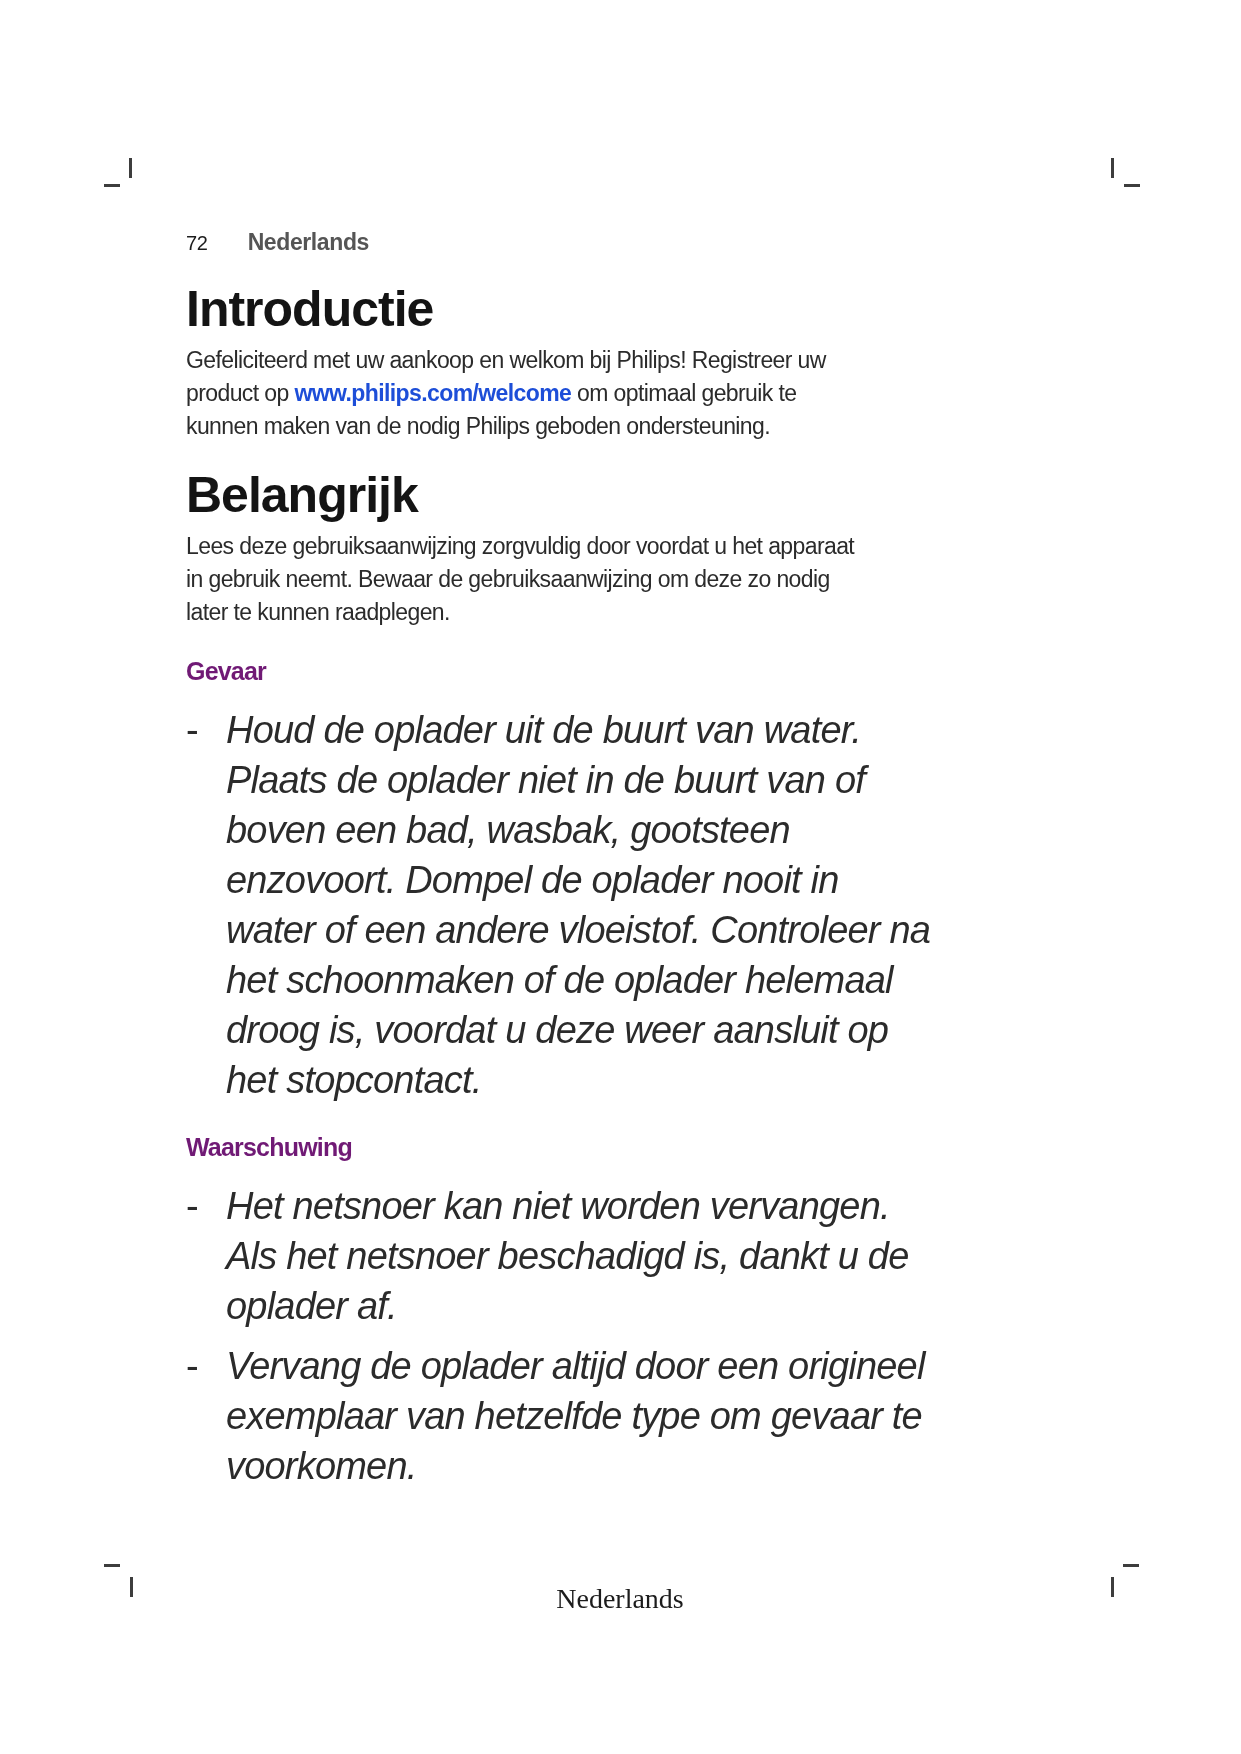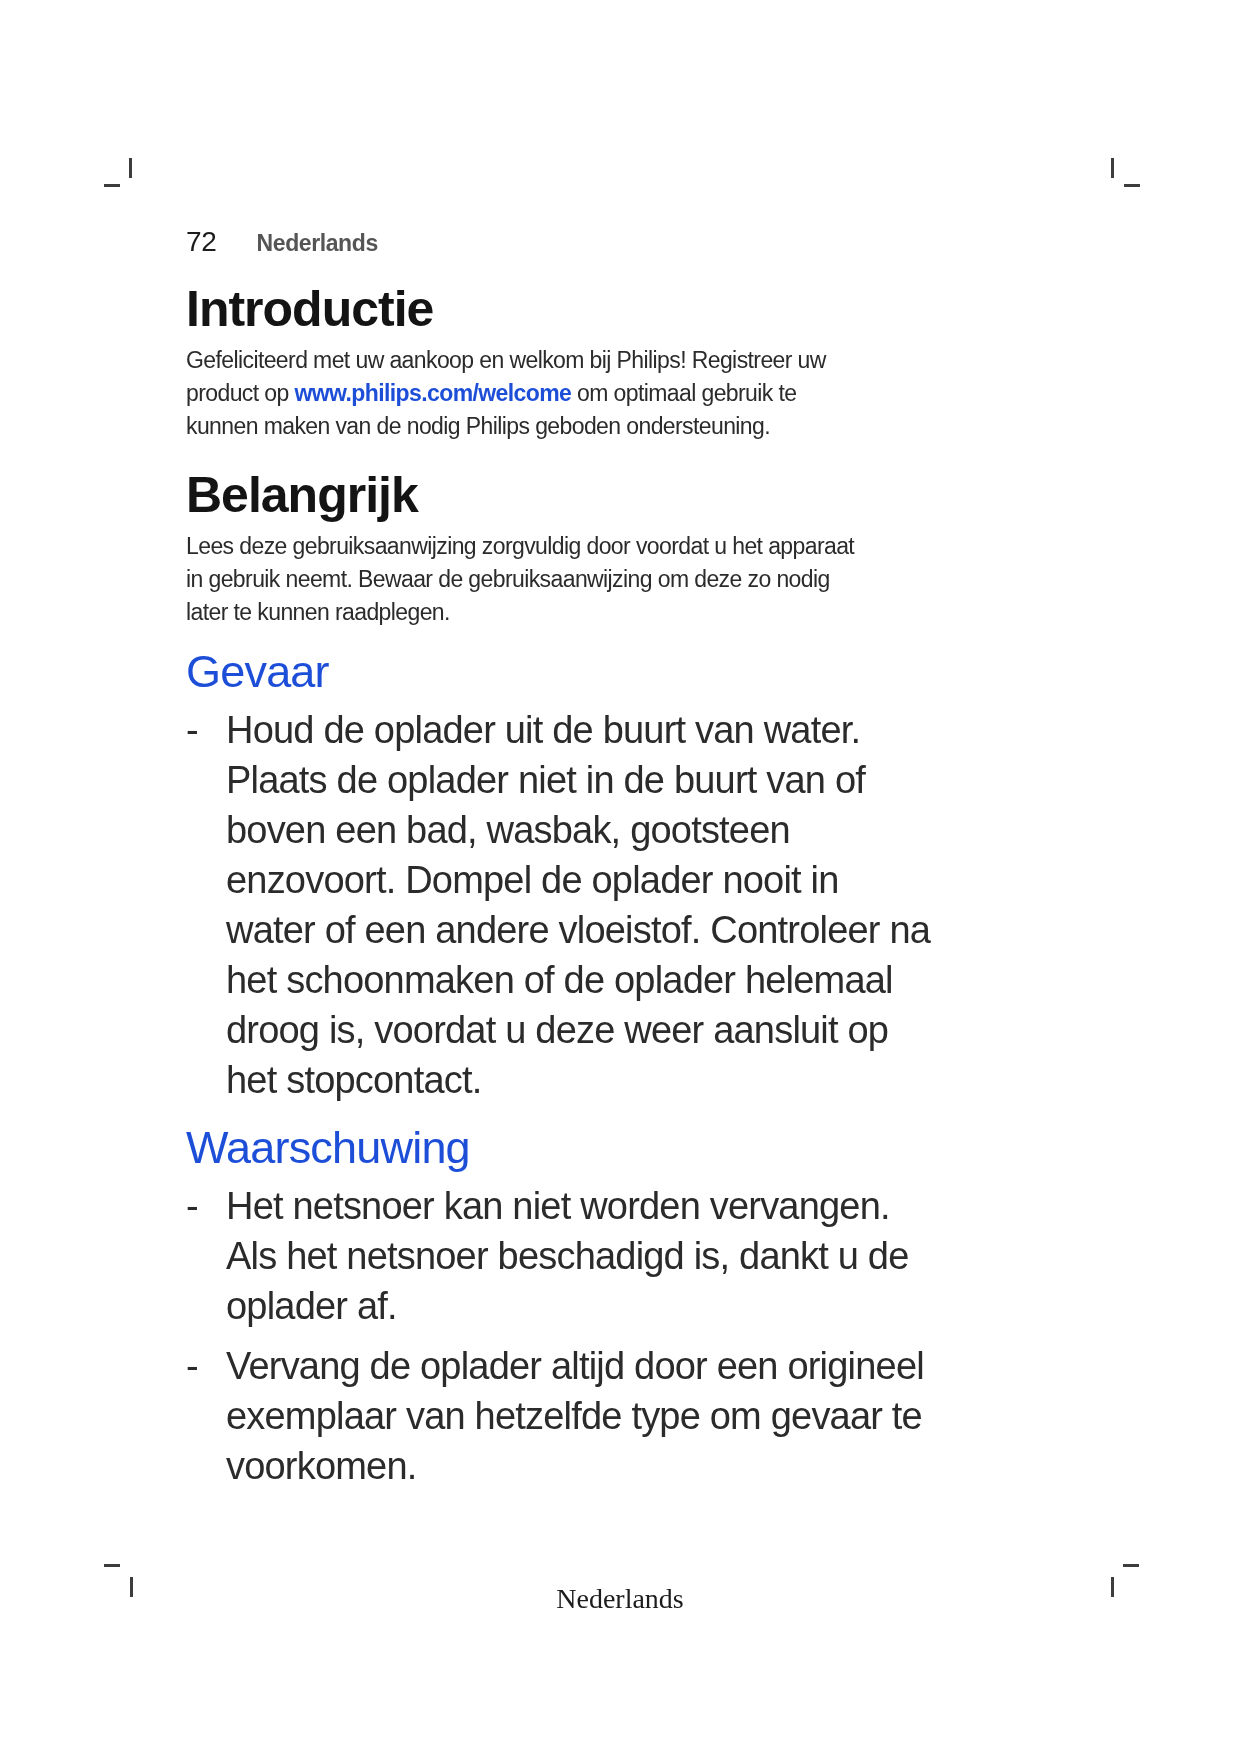--- a/index.html
+++ b/index.html
@@ -27,21 +27,21 @@
     top: 227px;
     width: 868px;
   }
   .page-header {
     display: flex;
     align-items: baseline;
     height: 30px;
     line-height: 30px;
   }
   .page-number {
-    font-size: 28px;
+    font-size: 20px;
     font-weight: 500;
     color: #1c1c1c;
     letter-spacing: -0.3px;
   }
   .header-lang {
     margin-left: 40px;
     font-size: 23px;
     font-weight: 700;
     color: #555555;
     letter-spacing: -0.4px;
@@ -49,24 +49,24 @@
   h1.sec {
     margin: 30px 0 0 0;
     font-size: 50px;
     line-height: 44px;
     font-weight: 700;
     color: #141414;
     letter-spacing: -1px;
   }
   h2.sec {
     margin: 22px 0 0 0;
-    font-size: 45px;
+    font-size: 25px;
     line-height: 41px;
-    font-weight: 400;
-    color: #1d4ed8;
+    font-weight: 700;
+    color: #701a75;
     letter-spacing: -0.8px;
   }
   h2.warn-gap { }
   p.body {
     margin: 13px 0 0 0;
     font-size: 23px;
     line-height: 33px;
     font-weight: 400;
     color: #2b2b2b;
     letter-spacing: -0.6px;
@@ -88,20 +88,21 @@
     letter-spacing: -0.8px;
   }
   ul.biglist li:last-child { margin-bottom: 0; }
   .dash {
     flex: 0 0 40px;
     width: 40px;
   }
   .li-text {
     flex: 1 1 auto;
     white-space: pre-line;
+    font-style: italic;
   }
   .url-bold {
     font-weight: 700;
     color: #1d4ed8;
   }
   .page-footer {
     position: absolute;
     left: 186px;
     top: 1583px;
     width: 868px;

